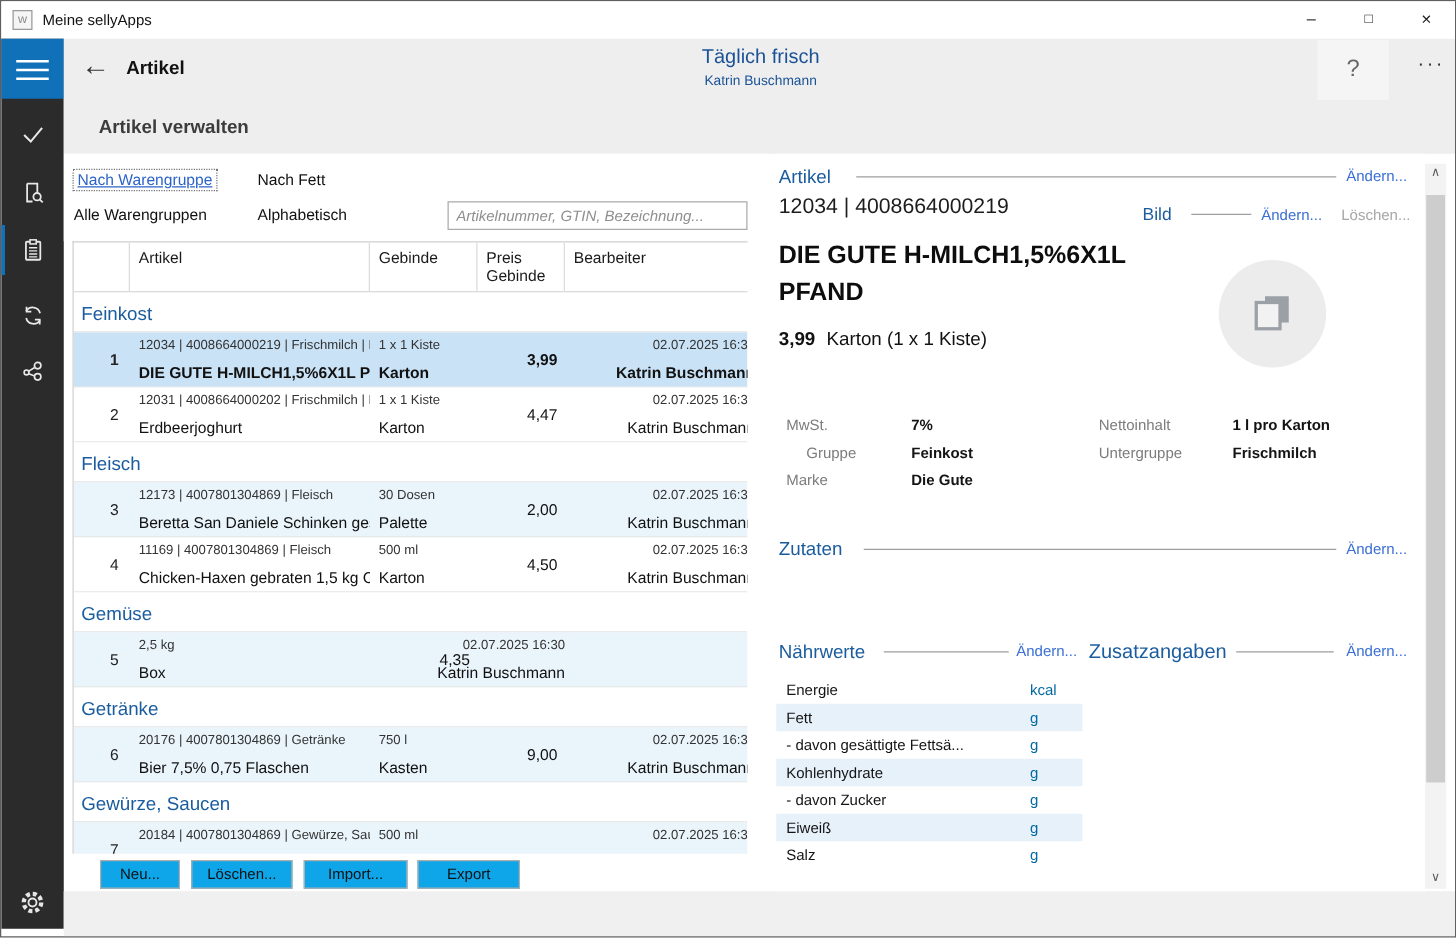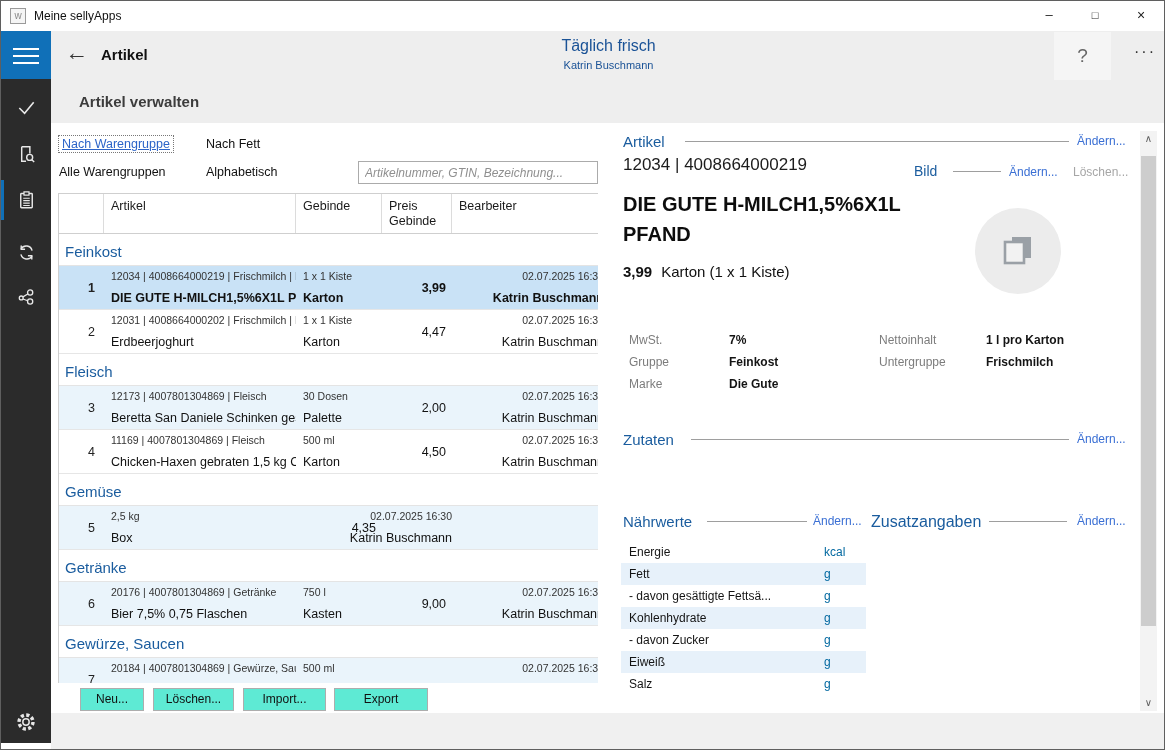--- a/index.html
+++ b/index.html
@@ -61,21 +61,21 @@
   .c-two { padding:4px 2px 4px 7px; display:flex; flex-direction:column; justify-content:space-between; overflow:hidden; }
   .meta { font-size:10.5px; color:#333; white-space:nowrap; }
   .cname { font-size:12.5px; color:#111; white-space:nowrap; }
   .trow.sel .cname { font-weight:bold; }
   .c-preis { display:flex; align-items:center; justify-content:flex-end; padding-right:6px; font-size:12.5px; color:#111; }
   .trow.sel .c-preis { font-weight:bold; }
   .c-bear { padding:4px 0 4px 0; display:flex; flex-direction:column; justify-content:space-between; align-items:flex-end; }
   .c-bear .meta, .c-bear .cname { text-align:right; }
 
   
-  .fbtn { position:absolute; top:687px; height:23px; background:#5eead4; border:1px solid #adadad;
+  .fbtn { position:absolute; top:687px; height:23px; background:#0ea5e9; border:1px solid #adadad;
           font-size:12px; color:#111; text-align:center; line-height:21px; }
   .bottom-strip { position:absolute; left:50px; top:712px; width:1115px; height:36px; background:#f0f0f0; }
 
   
   .detail { position:absolute; left:620px; top:122px; width:519px; height:590px; background:#fff; }
   .sec-label { position:absolute; font-size:15px; color:#1a5c9e; }
   .rule { position:absolute; height:1px; background:#9e9e9e; }
   .link { position:absolute; font-size:12px; color:#3a6fd4; }
   .link.disabled { color:#a6a6a6; }
   .art-id { position:absolute; left:2px; top:32px; font-size:17px; color:#1c1c1c; }
@@ -308,21 +308,21 @@
             <span class="meta">02.07.2025 16:31</span>
             <span class="cname"></span>
           </div>
         </div>
       </div>
   </div>
 
   <div class="fbtn" style="left:79px;  width:64px">Neu...</div>
   <div class="fbtn" style="left:152px; width:81px">Löschen...</div>
   <div class="fbtn" style="left:242px; width:83px">Import...</div>
-  <div class="fbtn" style="left:333px; width:94px">Export</div>
+  <div class="fbtn" style="left:333px; width:82px">Export</div>
   <div class="bottom-strip"></div>
 
   <div class="detail">
     <span class="sec-label" style="left:2px; top:10px">Artikel</span>
     <span class="rule" style="left:64px; top:18px; width:384px"></span>
     <span class="link" style="left:456px; top:11px">Ändern...</span>
 
     <div class="art-id">12034 | 4008664000219</div>
 
     <span class="sec-label" style="left:293px; top:40px; font-size:14px">Bild</span>
@@ -338,21 +338,21 @@
 
     <div class="photo-circle">
       <svg viewBox="0 0 44 44" width="44" height="44">
         <rect x="16" y="8" width="19" height="21" fill="#9aa0a6"></rect>
         <rect x="9" y="13" width="19" height="21" fill="#f2f2f2" stroke="#9aa0a6" stroke-width="2.6"></rect>
       </svg>
     </div>
 
     <span class="kv-label" style="left:8px;   top:210px">MwSt.</span>
     <span class="kv-value" style="left:108px; top:210px">7%</span>
-    <span class="kv-label" style="left:8px;   top:232px">Gruppe</span>
+    <span class="kv-label" style="left:24px;   top:232px">Gruppe</span>
     <span class="kv-value" style="left:108px; top:232px">Feinkost</span>
     <span class="kv-label" style="left:8px;   top:254px">Marke</span>
     <span class="kv-value" style="left:108px; top:254px">Die Gute</span>
 
     <span class="kv-label" style="left:258px; top:210px">Nettoinhalt</span>
     <span class="kv-value" style="left:365px; top:210px">1 l pro Karton</span>
     <span class="kv-label" style="left:258px; top:232px">Untergruppe</span>
     <span class="kv-value" style="left:365px; top:232px">Frischmilch</span>
 
     <span class="sec-label" style="left:2px; top:308px">Zutaten</span>

